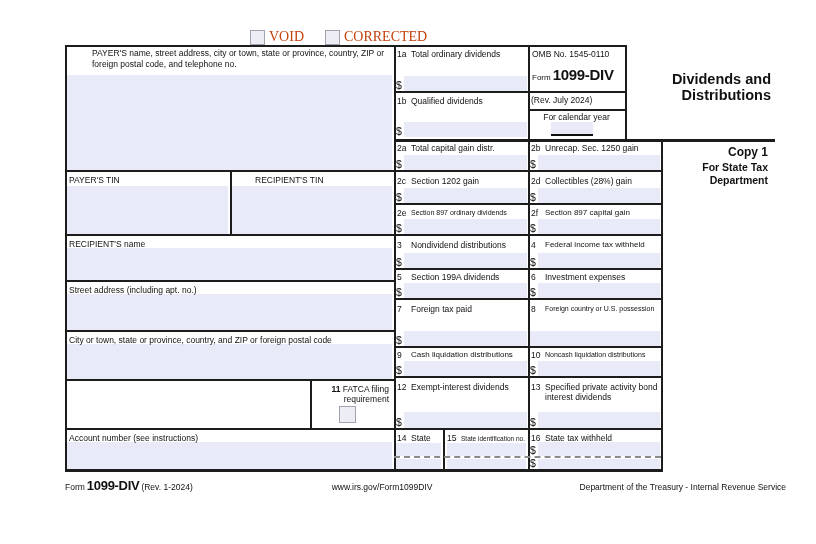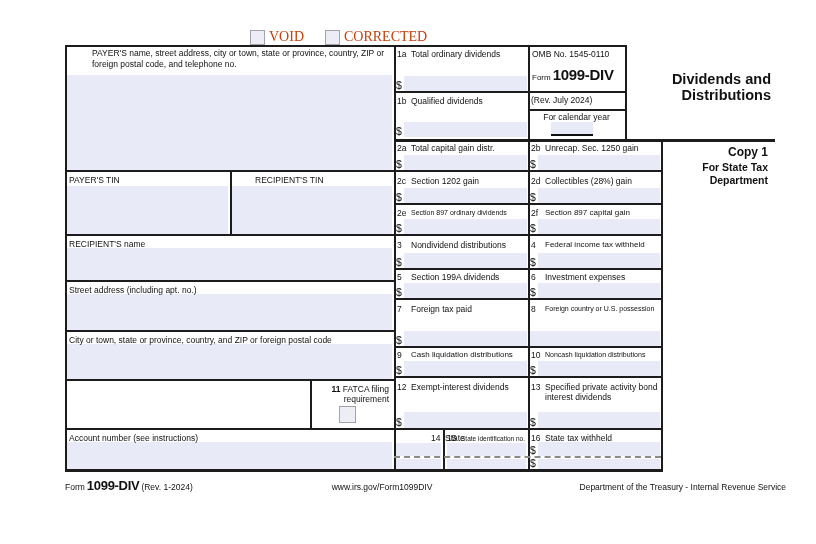--- a/index.html
+++ b/index.html
@@ -183,21 +183,21 @@
     </div>
   <div class="lab" style="left:531px;top:382px;width:127px;">
       <span class="num">13</span>
       <span class="txt">Specified private activity bond interest dividends</span>
     </div>
   <div class="lab" style="left:531px;top:433px;width:128px;">
       <span class="num">16</span>
       <span class="txt">State tax withheld</span>
     </div>
 
-  <div class="lab" style="left:397px;top:433px;width:44px;margin-left:34px;">
+  <div class="lab" style="left:397px;top:433px;width:44px;">
       <span class="num">14</span>
       <span class="txt">State</span>
     </div>
   <div class="lab sm65" style="left:447px;top:433px;width:79px;">
       <span class="num">15</span>
       <span class="txt">State identification no.</span>
     </div>
 
   <div class="cur-row" style="left:396px;top:76px;width:131px;height:15px;">
       <span class="cur">$</span>

